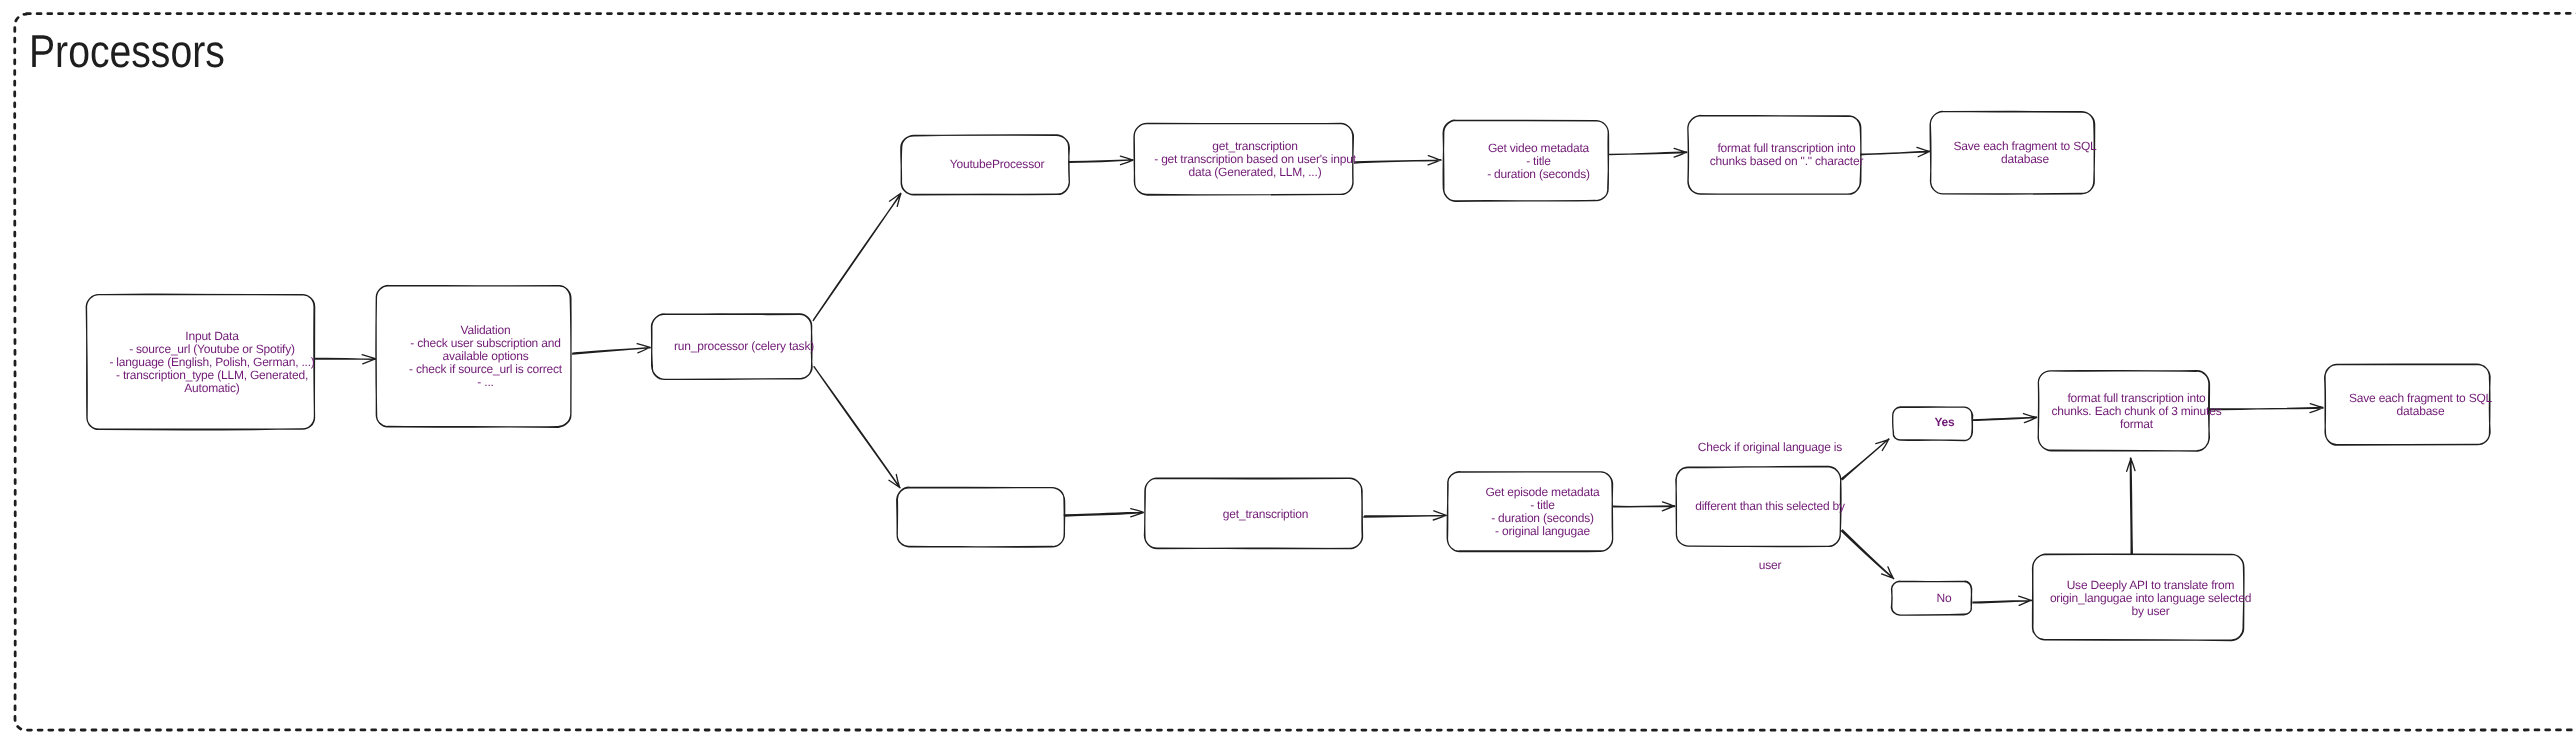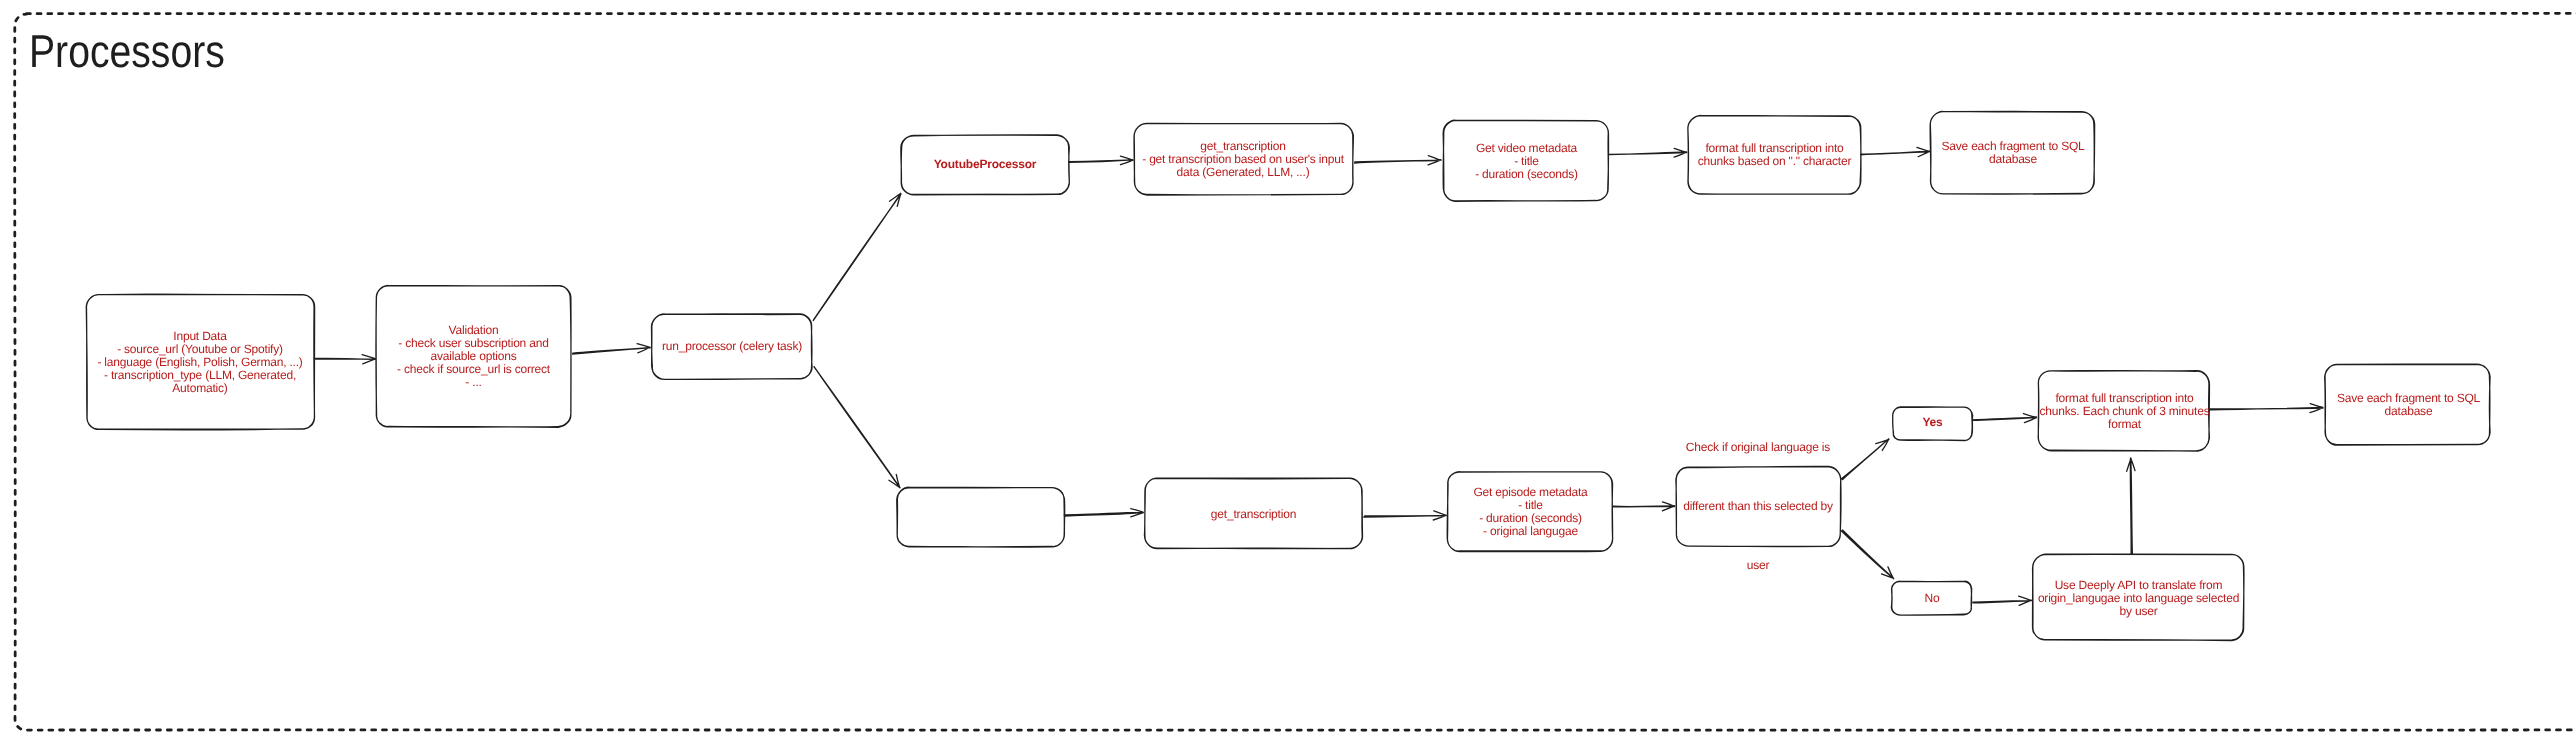--- a/index.html
+++ b/index.html
@@ -8,22 +8,22 @@
   body{width:2649px;height:743px;overflow:hidden;
        font-family:"Liberation Sans",sans-serif;}
   #canvas{position:relative;width:2649px;height:743px;background:#ffffff;
           will-change:transform;transform:translateZ(0);}
   svg.layer{position:absolute;left:0;top:0;width:2649px;height:743px;overflow:visible;}
   .shape{fill:none;stroke:#1e1e1e;stroke-width:2.45;stroke-linecap:round;stroke-linejoin:round;}
   .frame-path{fill:none;stroke:#1e1e1e;stroke-width:5.4;stroke-linecap:round;stroke-linejoin:round;
               stroke-dasharray:7.7 13.2;}
   .edge{fill:none;stroke:#1e1e1e;stroke-width:2.6;stroke-linecap:round;stroke-linejoin:round;}
   .node-label{position:absolute;display:flex;flex-direction:column;align-items:center;
-              justify-content:center;text-align:center;color:#b91c1c;
-              font-size:12px;line-height:13px;letter-spacing:-0.2px;white-space:pre;}
+              justify-content:center;text-align:center;color:#701a75;
+              font-size:12px;line-height:13px;letter-spacing:-0.2px;white-space:pre;padding-left:12px;}
   .node-label div{white-space:pre;}
   .frame-title{position:absolute;color:#1e1e1e;font-size:46px;line-height:46px;white-space:pre;
               transform-origin:0 0;transform:scaleX(0.851);}
 </style>
 </head>
 <body>
 
 <div id="canvas">
   <svg class="layer" viewBox="0 0 5142 1443">
     <path class="frame-path" d="M50.0 26.5C1554.4 25.6 3589.6 27.6 5094.0 25.7C5106.1 27.0 5116.0 36.9 5116.1 49.0C5115.5 444.6 5114.2 1001.4 5116.0 1397.0C5116.0 1409.1 5106.1 1419.0 5094.0 1417.6C3589.6 1418.7 1554.4 1417.3 50.0 1417.8C37.9 1419.0 28.0 1409.1 27.8 1397.0C29.3 1001.4 26.5 444.6 27.4 49.0C28.0 36.9 37.9 27.0 50.0 27.4"></path>
@@ -76,21 +76,21 @@
   <div class="node-label" style="left:376px;top:286px;width:195px;height:141px;">
     <div>Validation</div>
     <div>- check user subscription and</div>
     <div>available options</div>
     <div>- check if source_url is correct</div>
     <div>- ...</div>
   </div>
   <div class="node-label" style="left:652px;top:314px;width:160px;height:65px;">
     <div>run_processor (celery task)</div>
   </div>
-  <div class="node-label" style="left:901px;top:135px;width:168px;height:59px;font-weight:bold;">
+  <div class="node-label" style="left:901px;top:135px;width:168px;height:59px;">
     <div>YoutubeProcessor</div>
   </div>
   <div class="node-label" style="left:1134px;top:124px;width:218px;height:71px;">
     <div>get_transcription</div>
     <div>- get transcription based on user's input</div>
     <div>data (Generated, LLM, ...)</div>
   </div>
   <div class="node-label" style="left:1444px;top:121px;width:165px;height:80px;">
     <div>Get video metadata</div>
     <div>- title</div>

